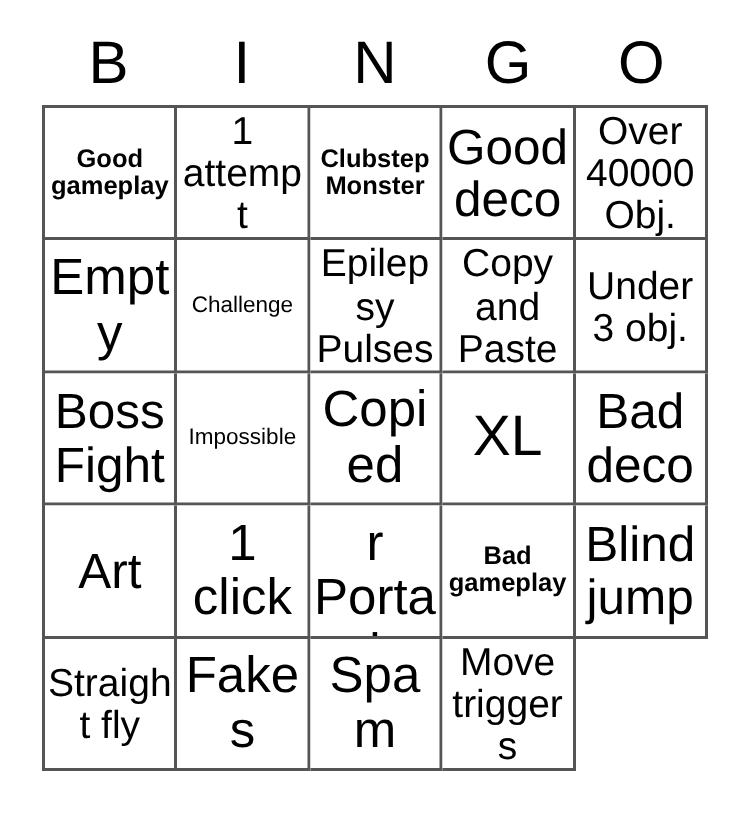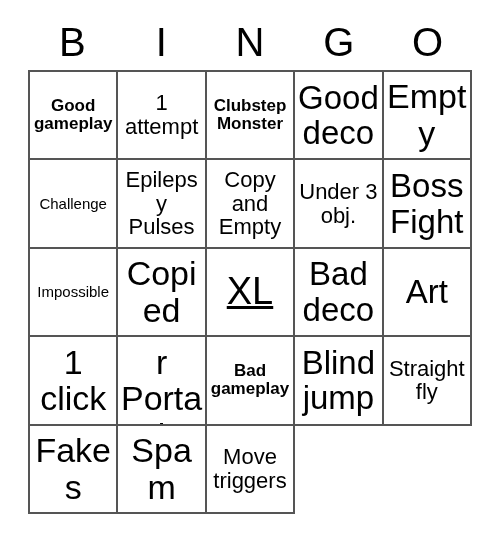--- a/index.html
+++ b/index.html
@@ -76,24 +76,24 @@
     display: block;
     width: 100%;
     line-height: 1.08;
     word-wrap: break-word;
     hyphens: none;
   }
 
   
   .fs-xs .celltext { font-size: 15px; }
   .fs-s  .celltext { font-size: 17px; font-weight: bold; }
-  .fs-m  .celltext { font-size: 22px; }
+  .fs-m  .celltext { font-size: 26px; }
   .fs-l  .celltext { font-size: 34px; }
   .fs-xl .celltext { font-size: 33px; }
-  .fs-xxl .celltext { font-size: 38px; text-decoration: underline; }
+  .fs-xxl .celltext { font-size: 38px; }
 </style>
 </head>
 <body>
 
 <div class="card">
 
   <div class="bingo-header">
     <div class="hcell">B</div>
     <div class="hcell">I</div>
     <div class="hcell">N</div>
@@ -107,31 +107,34 @@
       </div>
       <div class="cell fs-m">
         <span class="celltext">1 attempt</span>
       </div>
       <div class="cell fs-s">
         <span class="celltext">Clubstep Monster</span>
       </div>
       <div class="cell fs-xl">
         <span class="celltext">Good deco</span>
       </div>
+      <div class="cell fs-m">
+        <span class="celltext">Over 40000 Obj.</span>
+      </div>
       <div class="cell fs-l">
         <span class="celltext">Empty</span>
       </div>
       <div class="cell fs-xs">
         <span class="celltext">Challenge</span>
       </div>
       <div class="cell fs-m">
         <span class="celltext">Epilepsy Pulses</span>
       </div>
       <div class="cell fs-m">
-        <span class="celltext">Copy and Empty</span>
+        <span class="celltext">Copy and Paste</span>
       </div>
       <div class="cell fs-m">
         <span class="celltext">Under 3 obj.</span>
       </div>
       <div class="cell fs-xl">
         <span class="celltext">Boss Fight</span>
       </div>
       <div class="cell fs-xs">
         <span class="celltext">Impossible</span>
       </div>

